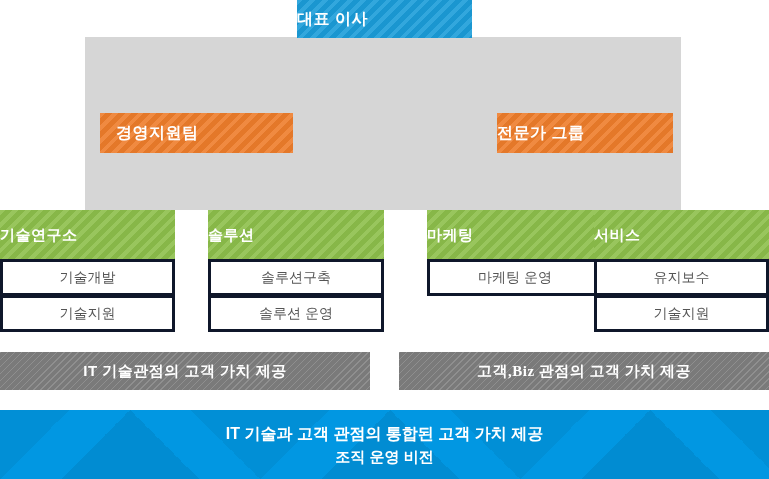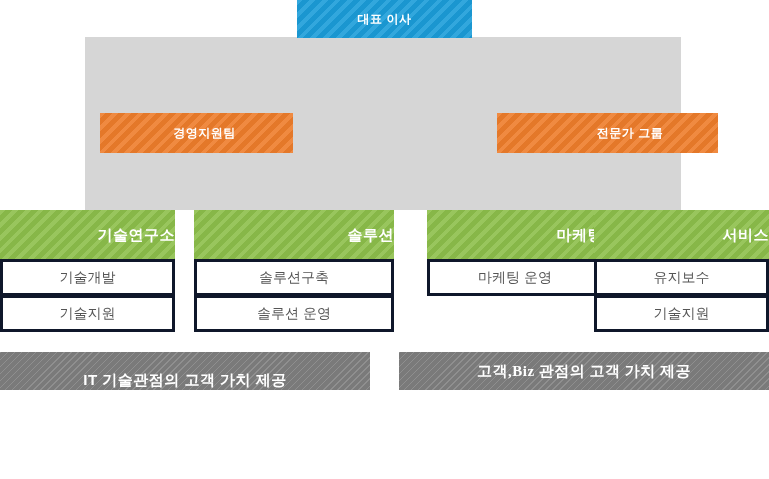--- a/index.html
+++ b/index.html
@@ -1,62 +1,62 @@
 <!DOCTYPE html>
 <html><head>
 <meta charset="utf-8">
 <style>
   html,body{margin:0;padding:0;background:#ffffff;}
   body{font-family:"Liberation Sans","DejaVu Sans",sans-serif;}
   .stage{position:relative;width:769px;height:479px;background:#ffffff;overflow:hidden;}
 
   
   .hbox{
-    position:absolute;display:flex;align-items:center;justify-content:center;
-    color:#ffffff;font-weight:bold;font-size:12px;letter-spacing:0.5px;
+    position:absolute;display:flex;align-items:center;
+    color:#ffffff;font-weight:bold;font-size:16px;letter-spacing:0.5px;
   }
   .stripes{
     background-image:repeating-linear-gradient(135deg,
       rgba(255,255,255,0.10) 0px, rgba(255,255,255,0.10) 4px,
       rgba(0,0,0,0.045) 4px, rgba(0,0,0,0.045) 9px);
   }
 
   .ceo{left:297px;top:0;width:175px;height:38px;background-color:#1b9dd9;}
   .backdrop{position:absolute;left:85px;top:37px;width:596px;height:173px;background:#d6d6d6;}
   .staff-left{left:100px;top:113px;width:177px;height:40px;background-color:#ee7d2b;padding-left:16px;}
-  .staff-right{left:497px;top:113px;width:176px;height:40px;background-color:#ee7d2b;padding-left:45px;}
+  .staff-right{left:497px;top:113px;width:176px;height:40px;background-color:#ee7d2b;}
 
   .division{position:absolute;top:210px;}
   .division.c1{left:0;width:175px;}
-  .division.c2{left:194px;width:200px;border-radius:17px;}
+  .division.c2{left:208px;width:176px;border-radius:17px;}
   .division.c3{left:399px;width:176px;padding-left:28px;}
   .division.c4{left:594px;width:175px;}
   .div-head{
     height:50px;background-color:#8dbf4b;
-    display:flex;align-items:center;justify-content:flex-end;
+    display:flex;align-items:center;justify-content:flex-start;
     color:#ffffff;font-weight:bold;font-size:15px;letter-spacing:0.5px;
   }
   .cell{
     box-sizing:border-box;height:37px;margin-top:-1px;
     background:#ffffff;border:3px solid #0f172a;
     display:flex;align-items:center;justify-content:center;
     color:#555555;font-size:14px;
   }
   .cell:first-of-type{margin-top:0;}
 
   .value-bar{
     position:absolute;top:352px;height:38px;
     background-color:#7a7a7a;
     background-image:repeating-linear-gradient(135deg,
       rgba(255,255,255,0.16) 0px, rgba(255,255,255,0.16) 1px,
       transparent 1px, transparent 5px);
     display:flex;align-items:center;justify-content:center;
     color:#ffffff;font-weight:bold;font-size:15px;letter-spacing:0.5px;
   }
-  .vb-left{left:0;width:370px;align-items:flex-end;}
+  .vb-left{left:0;width:370px;}
   .vb-right{left:399px;width:370px;font-family:Liberation Serif, serif;}
 
   .vision-bar{
     position:absolute;left:0;top:410px;width:769px;height:69px;
     background-color:#0197e2;
     background-image:
       conic-gradient(from 135deg at 50% 0%, rgba(0,0,0,0.07) 0 90deg, transparent 90deg),
       conic-gradient(from 315deg at 50% 100%, rgba(0,0,0,0.05) 0 90deg, transparent 90deg);
     background-size:260px 100%,260px 100%;
     background-position:0 0,130px 0;
@@ -130,14 +130,18 @@
     </div>
   </div>
 
   <div class="value-bar vb-left">
     <span>IT 기술관점의 고객 가치 제공</span>
   </div>
   <div class="value-bar vb-right">
     <span>고객,Biz 관점의 고객 가치 제공</span>
   </div>
 
+  <div class="vision-bar">
+    <div class="vision-line1">IT 기술과 고객 관점의  통합된 고객 가치 제공</div>
+    <div class="vision-line2">조직 운영 비전</div>
+  </div>
 
 </div>
 
 </body></html>

